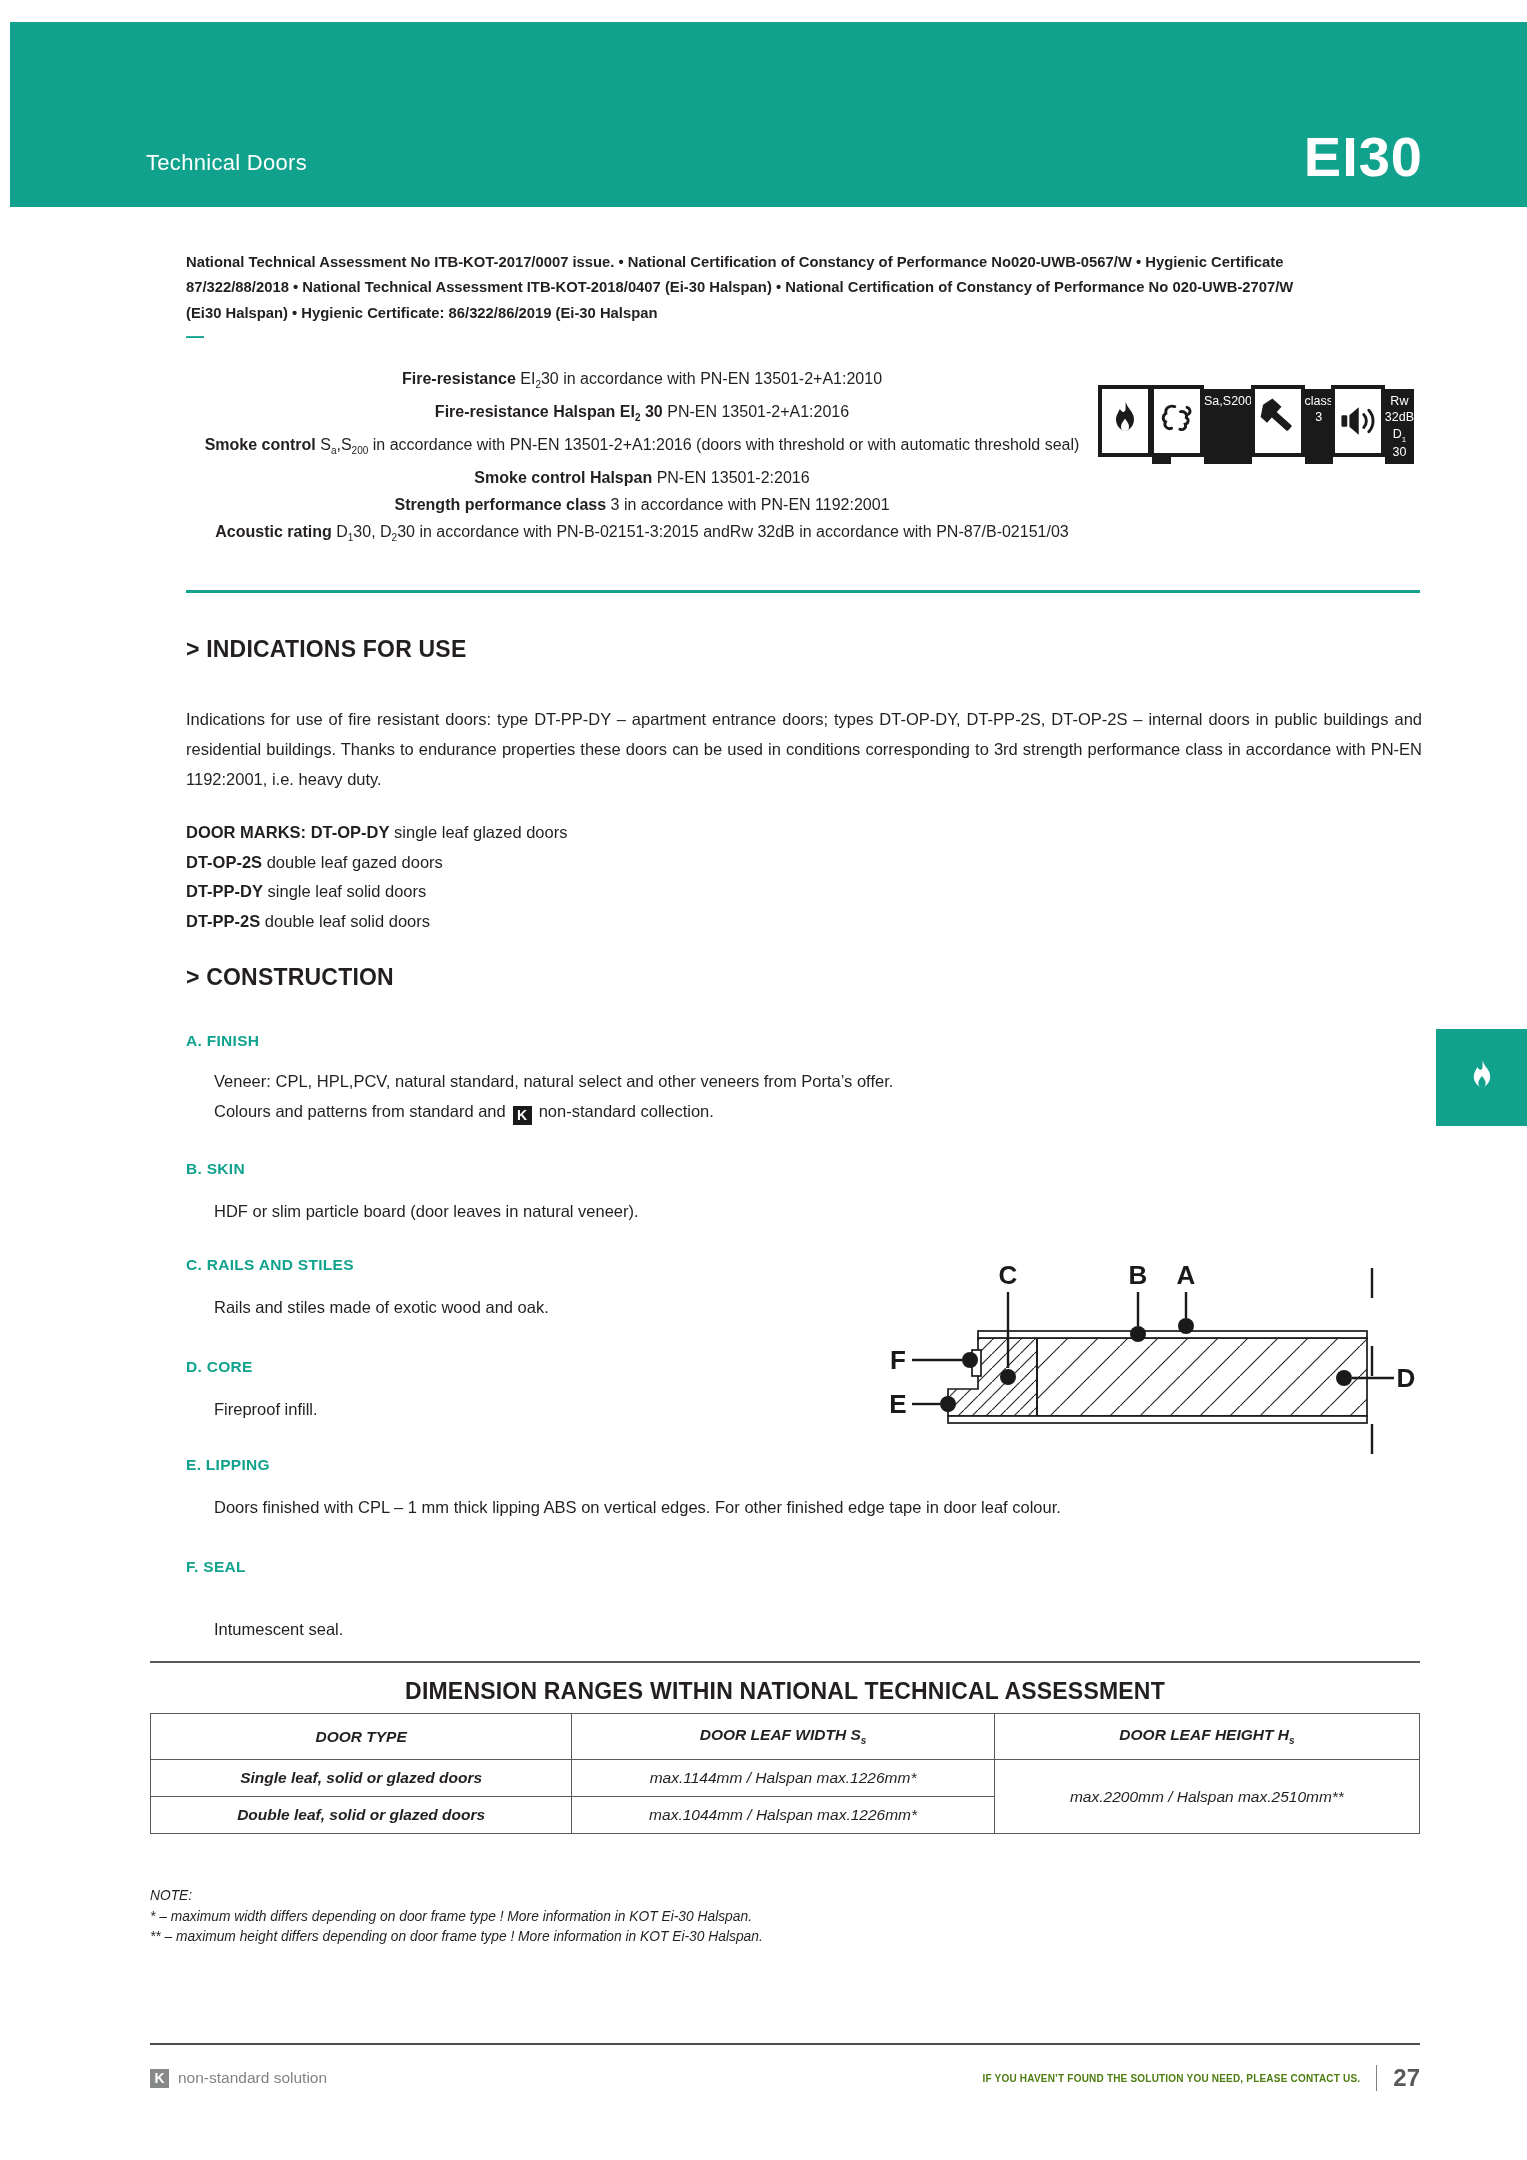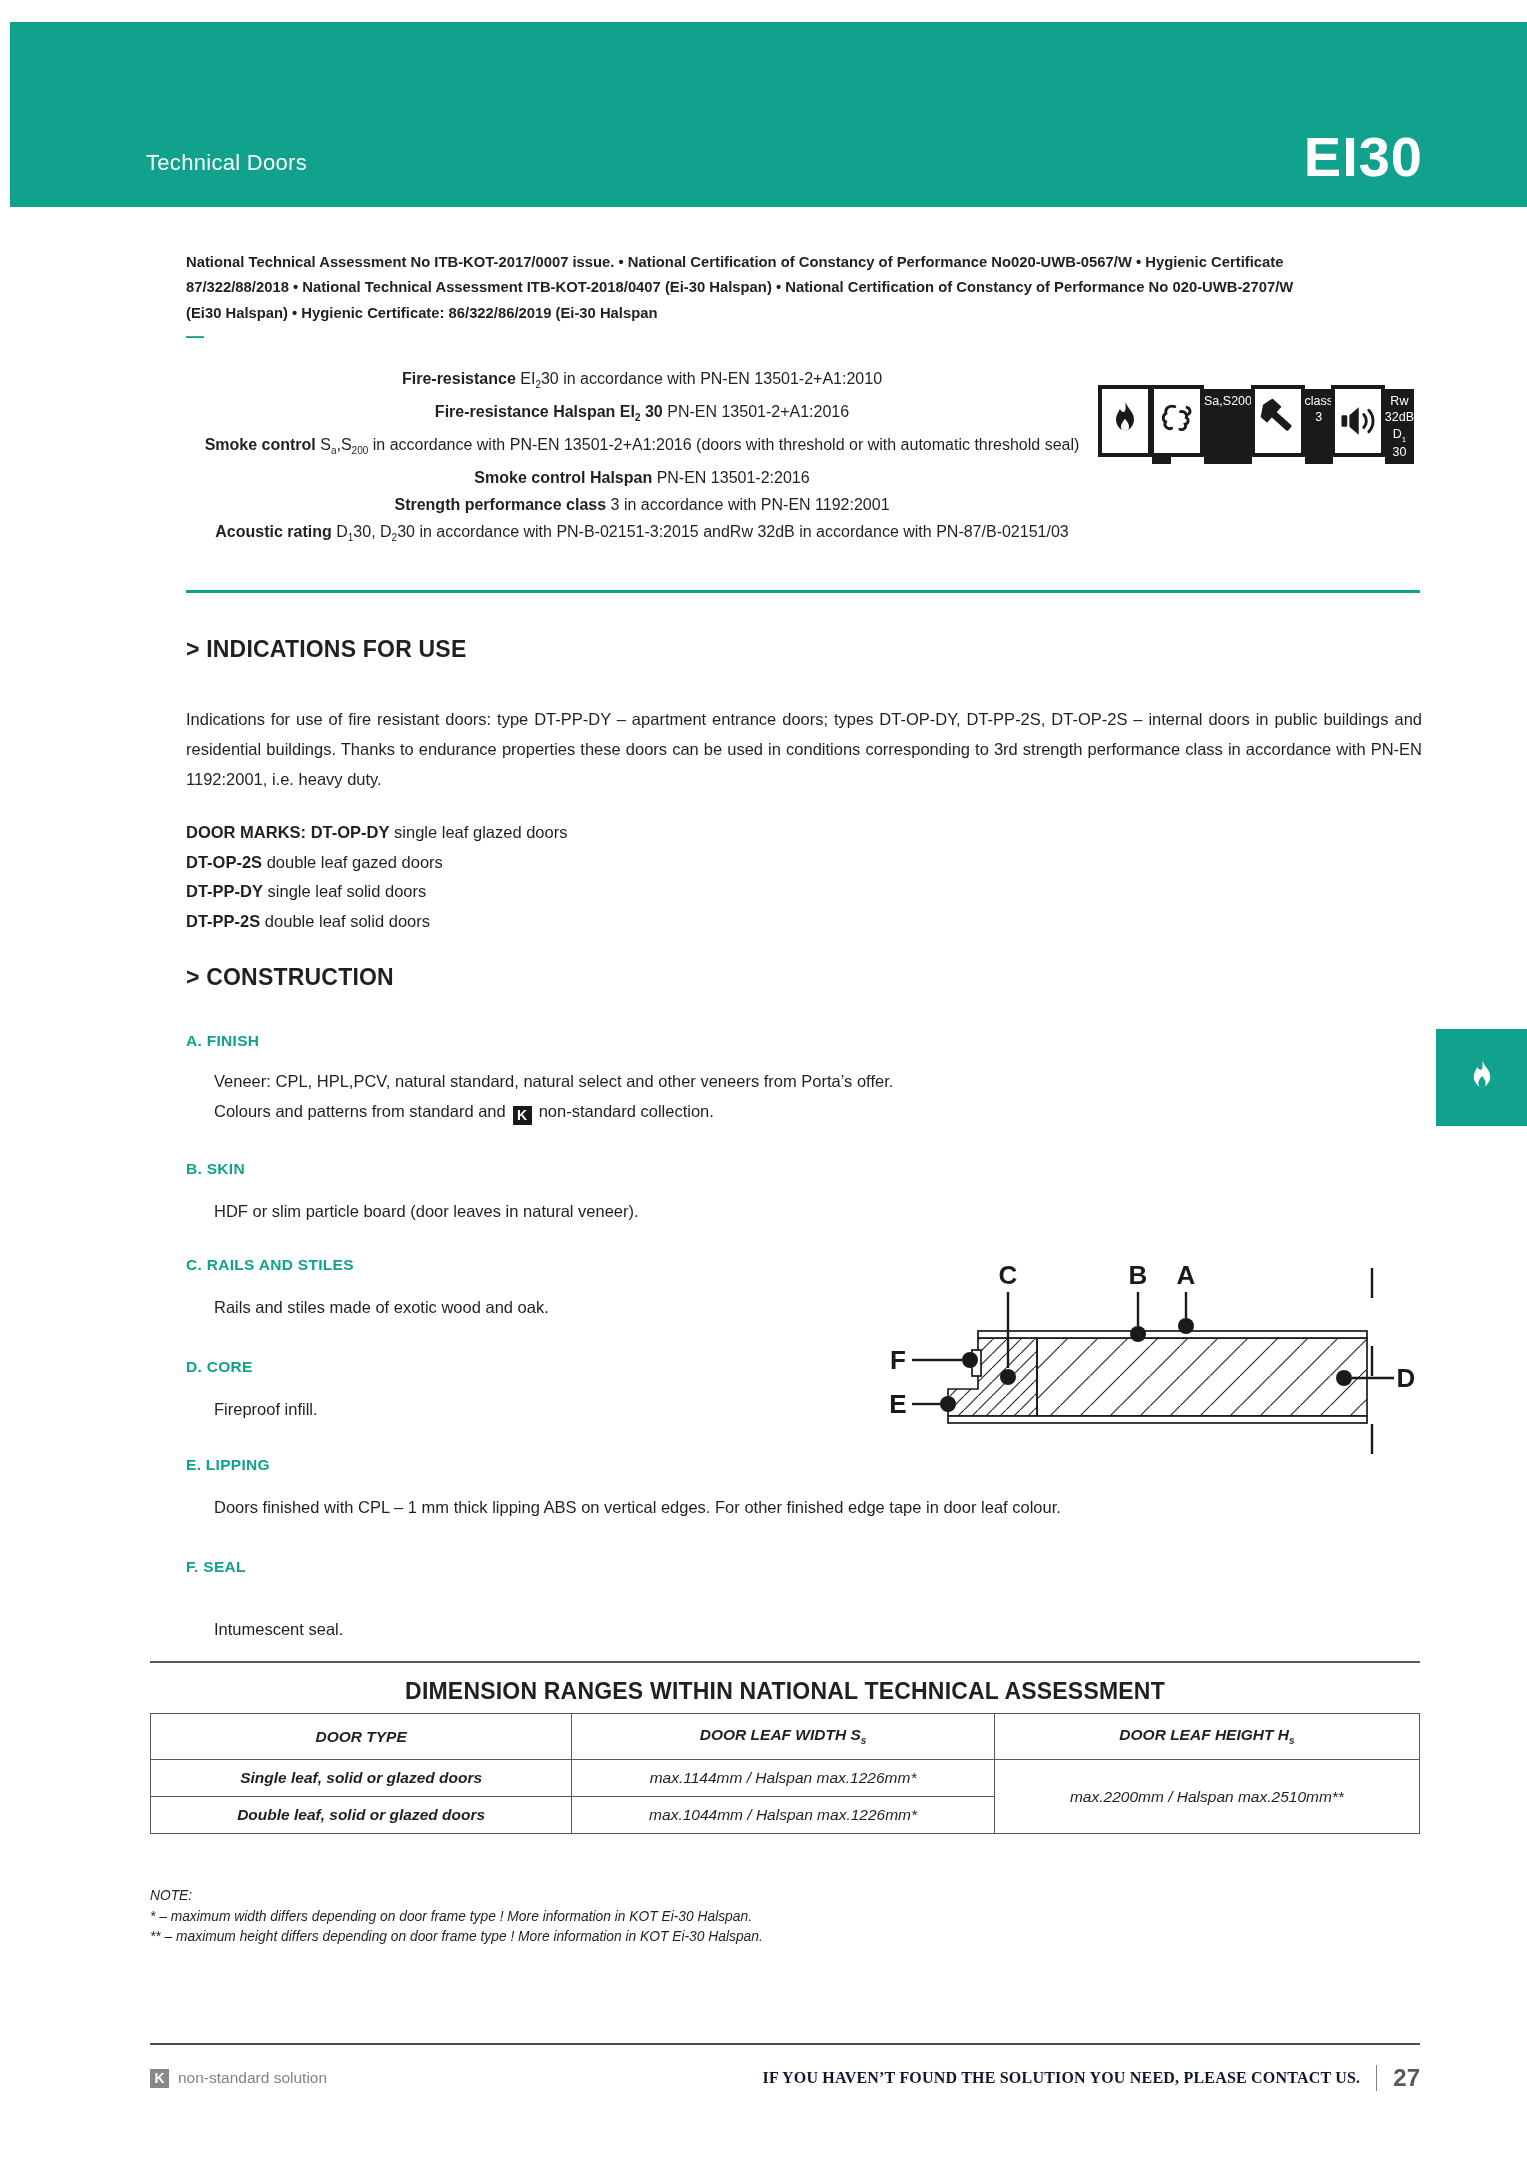--- a/index.html
+++ b/index.html
@@ -52,21 +52,21 @@
   .dim-table td { height:37px; font-size:15.5px; }
   .dim-table td.door-type { font-weight:700; }
   .dim-table sub { font-size:10px; }
   
   .note { position:absolute; left:150px; top:1886px; font-style:italic; font-size:13.8px; line-height:20.5px; }
   
   .footer-rule { position:absolute; left:150px; top:2043px; width:1270px; height:2px; background:#4d4d4f; }
   .footer { position:absolute; left:150px; top:2062px; width:1270px; display:flex; align-items:center; justify-content:space-between; height:32px; }
   .footer-brand { display:flex; align-items:center; color:#808285; font-size:15.5px; }
   .footer-right { display:flex; align-items:center; }
-  .footer-msg { font-size:16px; font-weight:700; color:#0f172a; letter-spacing:.2px;font-family:Liberation Serif, serif; }
+  .footer-msg { font-size:10px; font-weight:700; color:#4d7c0f; letter-spacing:.2px; }
   .footer-div { width:0; height:26px; border-left:1.5px solid #808285; margin:0 16px; }
   .footer-page { font-size:24px; font-weight:700; color:#58595b; }
 </style>
 </head>
 <body>
 
 <div class="page">
 
   <div class="header-bar">
     <div class="header-title">Technical Doors</div>

